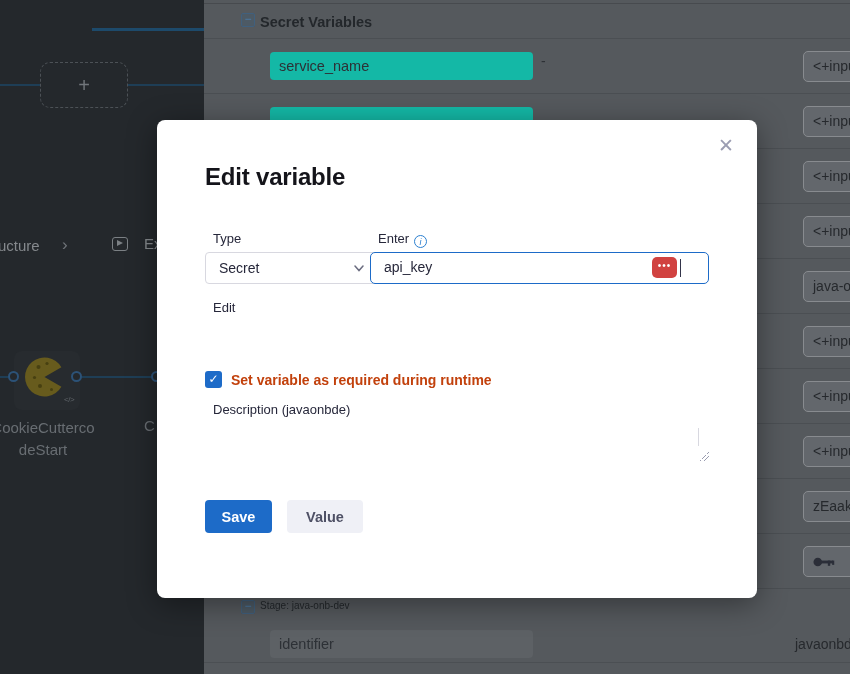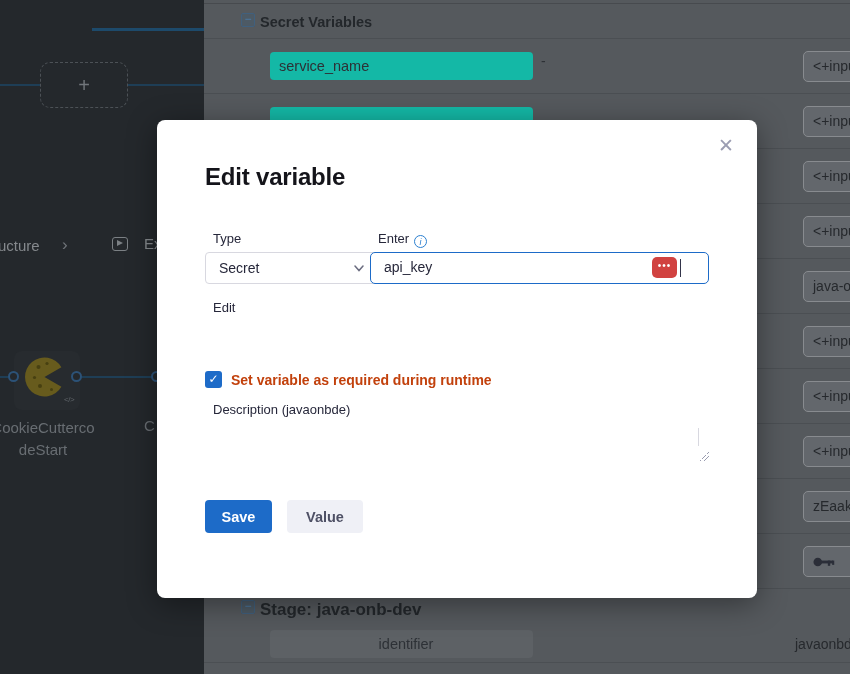--- a/index.html
+++ b/index.html
@@ -29,22 +29,22 @@
   .section-head { position:absolute; left:0; top:8px; width:646px; height:31px; border-bottom:1px solid #4b4f53; }
   .collapse-box { position:absolute; width:14px; height:14px; border:1px solid #40607e; border-radius:2px; background:rgba(45,95,140,.18); color:#4a7cab; font-size:12px; line-height:11px; text-align:center; }
   .section-title { position:absolute; left:56px; top:6px; font-size:14.5px; font-weight:bold; color:#23272b; }
   .vrows { position:absolute; left:0; top:39px; width:646px; }
   .vrow { position:relative; width:646px; height:55px; border-bottom:1px solid #4b4f53; }
   .vrow-label { position:absolute; left:66px; top:13px; width:263px; height:28px; background:#14b8a6; border-radius:4px; font-size:14.5px; color:#2d3136; line-height:28px; padding-left:9px; overflow:hidden; }
   .vrow-dash { position:absolute; left:337px; top:14px; color:#2d3135; font-size:14px; }
   .vrow-value { position:absolute; left:599px; top:12px; width:110px; height:31px; background:#63676c; border:1px solid #888b8f; border-radius:5px; font-size:14px; color:#26292d; line-height:29px; padding-left:9px; white-space:nowrap; overflow:hidden; }
   .vrow-value svg { margin-top:8px; }
   .stage-head { position:absolute; left:0; top:596px; width:646px; height:30px; }
-  .stage-title { position:absolute; left:56px; top:4px; font-size:17px; font-weight:bold; color:#23272b; }
-  .id-row-label { position:absolute; left:66px; top:630px; width:263px; height:28px; background:#5d6165; border-radius:4px; font-size:14.5px; color:#2d3136; line-height:28px; padding-left:9px;text-align:center; }
+  .stage-title { position:absolute; left:56px; top:4px; font-size:10px; font-weight:normal; color:#23272b; }
+  .id-row-label { position:absolute; left:66px; top:630px; width:263px; height:28px; background:#5d6165; border-radius:4px; font-size:14.5px; color:#2d3136; line-height:28px; padding-left:9px; }
   .id-row-value { position:absolute; left:591px; top:636px; font-size:14px; color:#26292d; white-space:nowrap; }
   .stage-sep { position:absolute; left:0; top:662px; width:646px; height:1px; background:#4b4f53; }
 
   
   #modal { position:absolute; left:157px; top:120px; width:600px; height:478px; background:#ffffff; border-radius:8px; box-shadow:0 6px 30px rgba(0,0,0,.4); z-index:10; }
   .close-x { position:absolute; left:556px; top:13px; width:26px; height:26px; color:#9b9db2; font-size:19px; line-height:26px; text-align:center; cursor:pointer; }
   .modal-title { position:absolute; left:48px; top:43px; font-size:24px; font-weight:bold; color:#14141a; letter-spacing:-0.2px; }
   .field-label { position:absolute; font-size:13px; font-weight:500; color:#26273a;margin-left:8px; }
   .info-icon { display:inline-block; width:13px; height:13px; border:1px solid #2b7fd0; border-radius:50%; color:#2b7fd0; font-size:9px; line-height:12px; text-align:center; font-style:italic; margin-left:5px; vertical-align:-2px; }
   .select-box { position:absolute; left:48px; top:132px; width:172px; height:32px; border:1px solid #d8d8e0; border-radius:4px; background:#fff; font-size:14px; color:#26273a; line-height:30px; padding-left:13px; }

